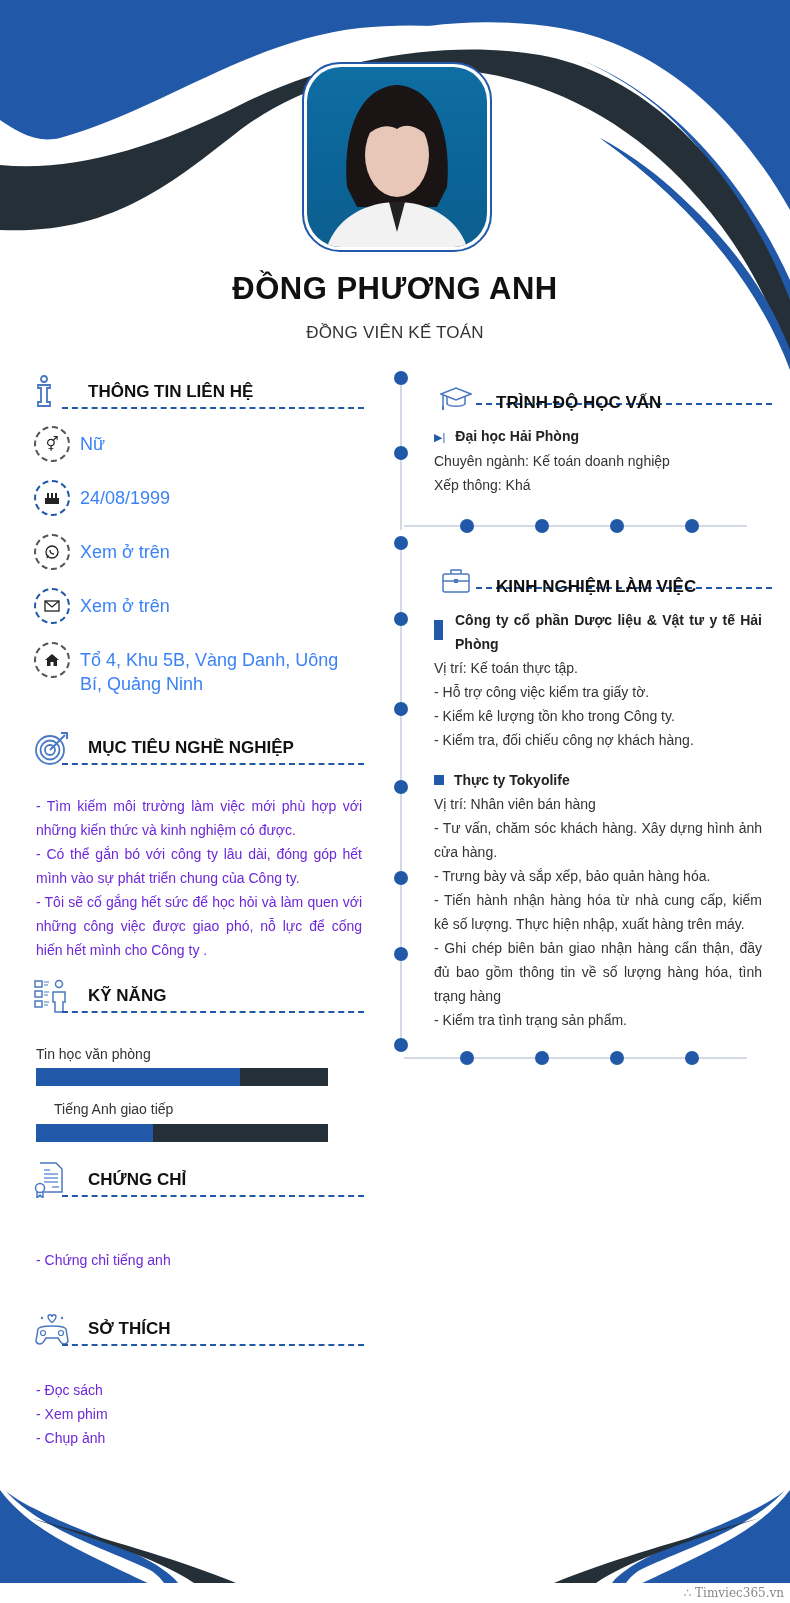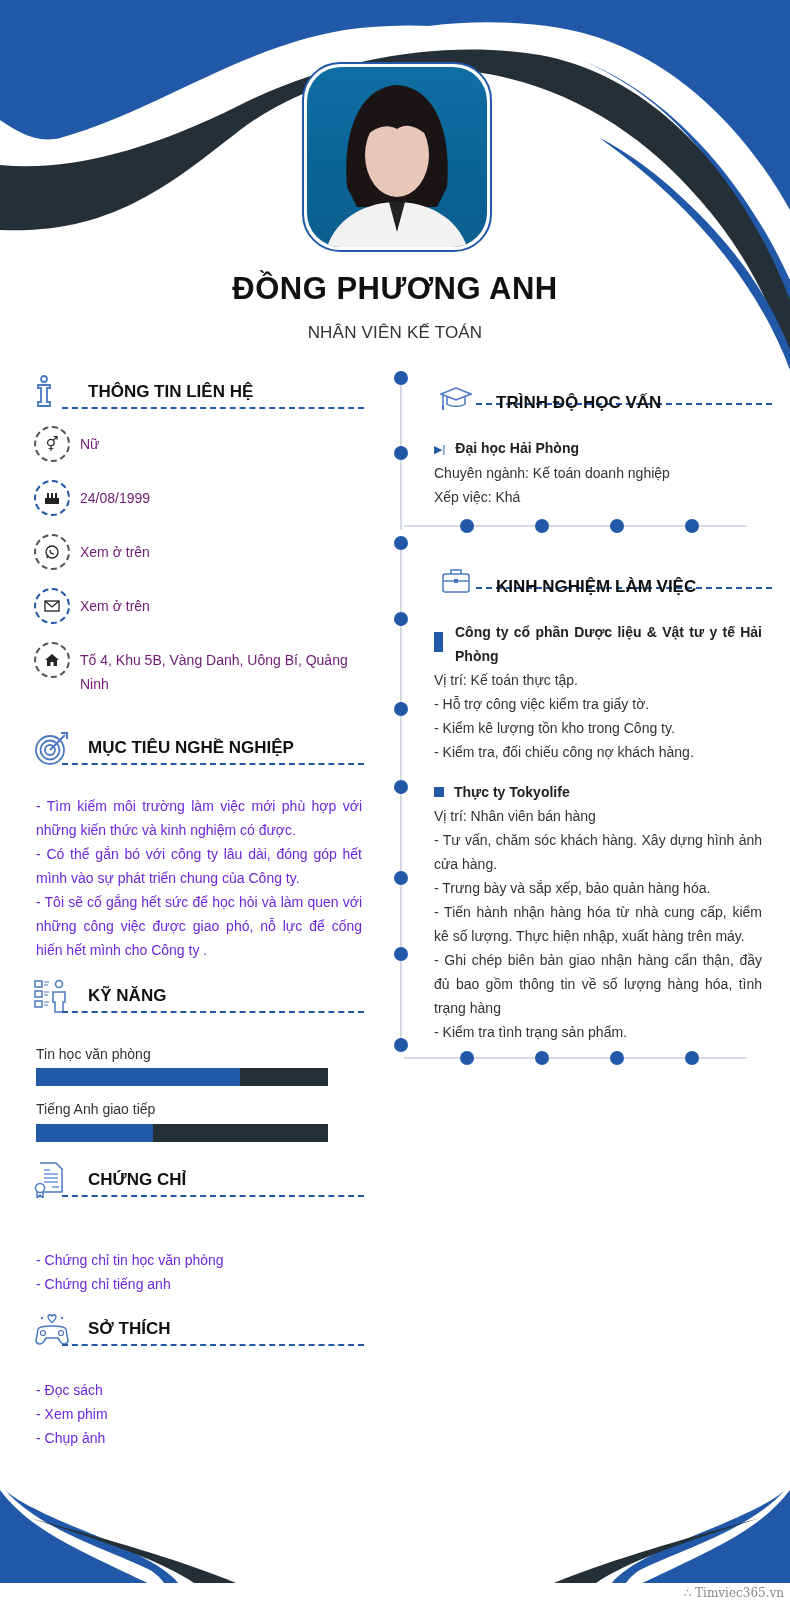--- a/index.html
+++ b/index.html
@@ -40,21 +40,21 @@
     position: absolute; left: 28px; right: 0; top: 33px; height: 0;
     border-top: 2px dashed #2159a8;
   }
 
   .contact-row { position: absolute; left: 34px; width: 330px; display: flex; align-items: flex-start; }
   .contact-row .cico {
     width: 36px; height: 36px; border-radius: 50%; border: 2px dashed #555; flex: none;
     display: flex; align-items: center; justify-content: center; color: #222; font-size: 14px;
   }
   .contact-row .cico.blue { border-color: #2159a8; }
-  .contact-row .ctext { margin-left: 10px; font-size: 14px; line-height: 24px; color: #701a75; padding-top: 6px; }
+  .contact-row .ctext { margin-left: 10px; font-size: 18px; line-height: 24px; color: #3b82f6; padding-top: 6px; }
 
   .para { position: absolute; left: 36px; width: 326px; font-size: 14px; line-height: 24px; color: #6d28d9; text-align: justify; }
   .para p { margin: 0; }
 
   .skill-label { position: absolute; left: 36px; font-size: 14px; color: #333; }
   .skill-bar { position: absolute; left: 36px; width: 292px; height: 18px; background: #252f37; }
   .skill-fill { height: 100%; background: #2159a8; }
 
   
   .timeline-v { position: absolute; left: 400px; width: 2px; background: #d3dae6; }
@@ -63,21 +63,21 @@
 
   .rsec-head { position: absolute; left: 440px; width: 332px; height: 36px; }
   .rsec-head .ico { position: absolute; left: 0; top: 0; width: 32px; height: 30px; }
   .rsec-head .dash {
     position: absolute; left: 36px; right: 0; top: 19px; border-top: 2px dashed #2159a8;
   }
   .rsec-head .htxt {
     position: absolute; left: 56px; top: 9px; font-size: 17px; font-weight: bold; color: #111; white-space: nowrap;
   }
 
-  .rtext { position: absolute; left: 434px; width: 328px; font-size: 14px; line-height: 24px; color: #333; text-align: justify; margin-top: 12px; }
+  .rtext { position: absolute; left: 434px; width: 328px; font-size: 14px; line-height: 24px; color: #333; text-align: justify; }
   .rtext .bold { font-weight: bold; color: #222; }
   .rtext p { margin: 0; }
 
   .watermark {
     position: absolute; right: 6px; top: 1586px; font-family: "DejaVu Serif", serif; font-size: 12px; color: #888;
   }
 </style>
 </head>
 <body>
 
@@ -99,21 +99,21 @@
       <path d="M40,120 C35,60 55,20 90,18 C125,20 145,60 140,120 L130,140 L50,140 Z" fill="#1a1414"></path>
       <ellipse cx="90" cy="88" rx="32" ry="42" fill="#e8c7b8"></ellipse>
       <path d="M58,70 C60,40 80,30 92,30 C110,30 124,45 124,72 C112,60 100,55 90,62 C80,56 68,60 58,70 Z" fill="#1a1414"></path>
       <path d="M20,180 C30,150 60,135 90,135 C120,135 150,150 160,180 Z" fill="#f2f2f2"></path>
       <path d="M82,135 L90,165 L98,135 Z" fill="#222"></path>
     </svg>
   </div>
 </div>
 
 <div class="name">ĐỒNG PHƯƠNG ANH</div>
-<div class="title">NHÂN VIÊN KẾ TOÁN</div>
+<div class="title">ĐỒNG VIÊN KẾ TOÁN</div>
 
 <div class="sec-head" style="top:374px;">
   <svg class="ico" viewBox="0 0 36 36">
     <circle cx="10" cy="5" r="3" fill="none" stroke="#4a78c2" stroke-width="1.8"></circle>
     <path d="M4,11 H16 V14 H13 V28 H16 V32 H4 V28 H7 V14 H4 Z" fill="none" stroke="#4a78c2" stroke-width="1.8"></path>
   </svg>
   <div class="dash"></div>
   <div class="htxt">THÔNG TIN LIÊN HỆ</div>
 </div>
 
@@ -188,38 +188,37 @@
     <path d="M19,14 H31 V24 H29 V34 H21 V24 H19 Z" fill="none" stroke="#4a78c2" stroke-width="1.5"></path>
   </svg>
   <div class="dash"></div>
   <div class="htxt">KỸ NĂNG</div>
 </div>
 
 <div class="skill-label" style="top:1046px;">Tin học văn phòng</div>
 <div class="skill-bar" style="top:1068px;">
   <div class="skill-fill" style="width:70%;"></div>
 </div>
-<div class="skill-label" style="top:1101px;">Tiếng Anh giao tiếp</div>
+<div class="skill-label" style="top:1101px;margin-left:18px;">Tiếng Anh giao tiếp</div>
 <div class="skill-bar" style="top:1124px;">
   <div class="skill-fill" style="width:40%;"></div>
 </div>
 
 <div class="sec-head" style="top:1162px;">
   <svg class="ico" viewBox="0 0 36 36">
     <path d="M6,1 H22 L28,7 V30 H10" fill="none" stroke="#4a78c2" stroke-width="1.5"></path>
     <path d="M10,8 H16 M10,12 H24 M10,16 H24 M10,20 H24 M18,25 H25" stroke="#8fb0e0" stroke-width="2"></path>
     <circle cx="6" cy="26" r="4.5" fill="none" stroke="#4a78c2" stroke-width="1.5"></circle>
     <path d="M3,30 V36 L6,33 L9,36 V30" fill="none" stroke="#4a78c2" stroke-width="1.5"></path>
   </svg>
   <div class="dash"></div>
   <div class="htxt">CHỨNG CHỈ</div>
 </div>
 
 <div class="para" style="top:1248px;">
-  <p>- Chứng chỉ tin học văn phòng</p>
   <p>- Chứng chỉ tiếng anh</p>
 </div>
 
 <div class="sec-head" style="top:1311px;">
   <svg class="ico" viewBox="0 0 36 36">
     <path d="M14,6 C14,3 18,3 18,6 C18,3 22,3 22,6 C22,9 18,11 18,12 C18,11 14,9 14,6 Z" fill="none" stroke="#4a78c2" stroke-width="1.4"></path>
     <circle cx="8" cy="7" r="1.2" fill="#4a78c2"></circle>
       <circle cx="28" cy="7" r="1.2" fill="#4a78c2"></circle>
     <path d="M4,18 C6,14 30,14 32,18 L34,30 C33,34 28,34 26,30 L24,27 H12 L10,30 C8,34 3,34 2,30 Z" fill="none" stroke="#4a78c2" stroke-width="1.5"></path>
     <circle cx="9" cy="22" r="2.5" fill="none" stroke="#4a78c2" stroke-width="1.2"></circle>
@@ -267,21 +266,21 @@
     <path d="M3,11 V22" stroke="#4a78c2" stroke-width="1.5"></path>
     <path d="M2,22 L4,22 L4,26 L2,26 Z" fill="#4a78c2"></path>
   </svg>
   <div class="dash"></div>
   <div class="htxt">TRÌNH ĐỘ HỌC VẤN</div>
 </div>
 
 <div class="rtext" style="top:424px;">
   <p><span style="color:#2159a8; font-size:11px; margin-right:10px;">▶|</span><span class="bold">Đại học Hải Phòng</span></p>
   <p>Chuyên ngành: Kế toán doanh nghiệp</p>
-  <p>Xếp việc:  Khá</p>
+  <p>Xếp thông:  Khá</p>
 </div>
 
 <div class="rsec-head" style="top:568px;">
   <svg class="ico" viewBox="0 0 32 30">
     <rect x="3" y="6" width="26" height="18" rx="2" fill="none" stroke="#4a78c2" stroke-width="1.5"></rect>
     <path d="M11,6 V2 H21 V6" fill="none" stroke="#4a78c2" stroke-width="1.5"></path>
     <path d="M3,13 H29" stroke="#4a78c2" stroke-width="1.5"></path>
     <rect x="14" y="11" width="4" height="4" fill="#4a78c2"></rect>
   </svg>
   <div class="dash"></div>

